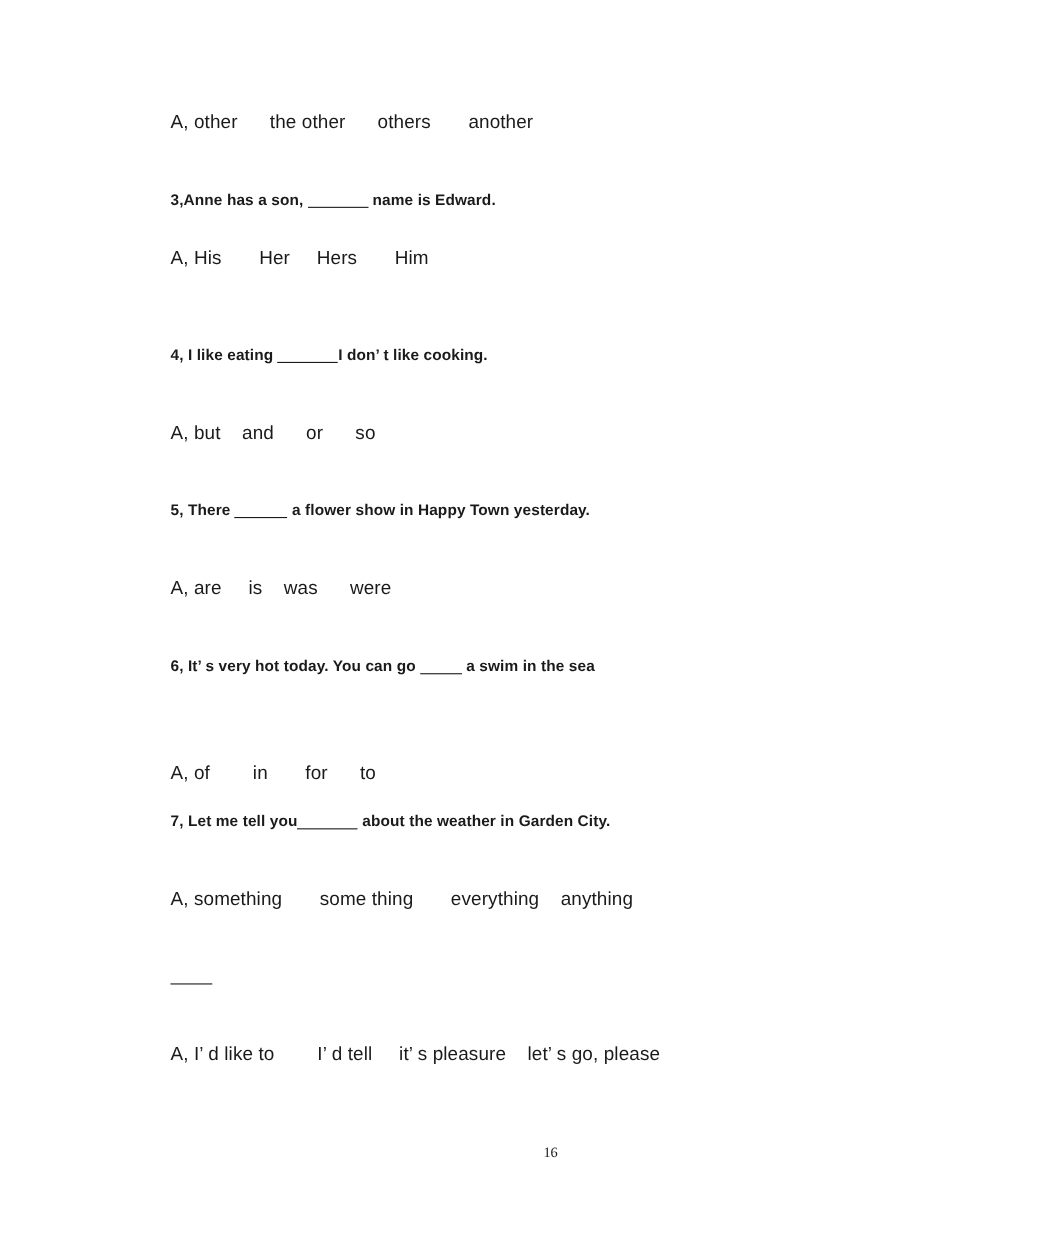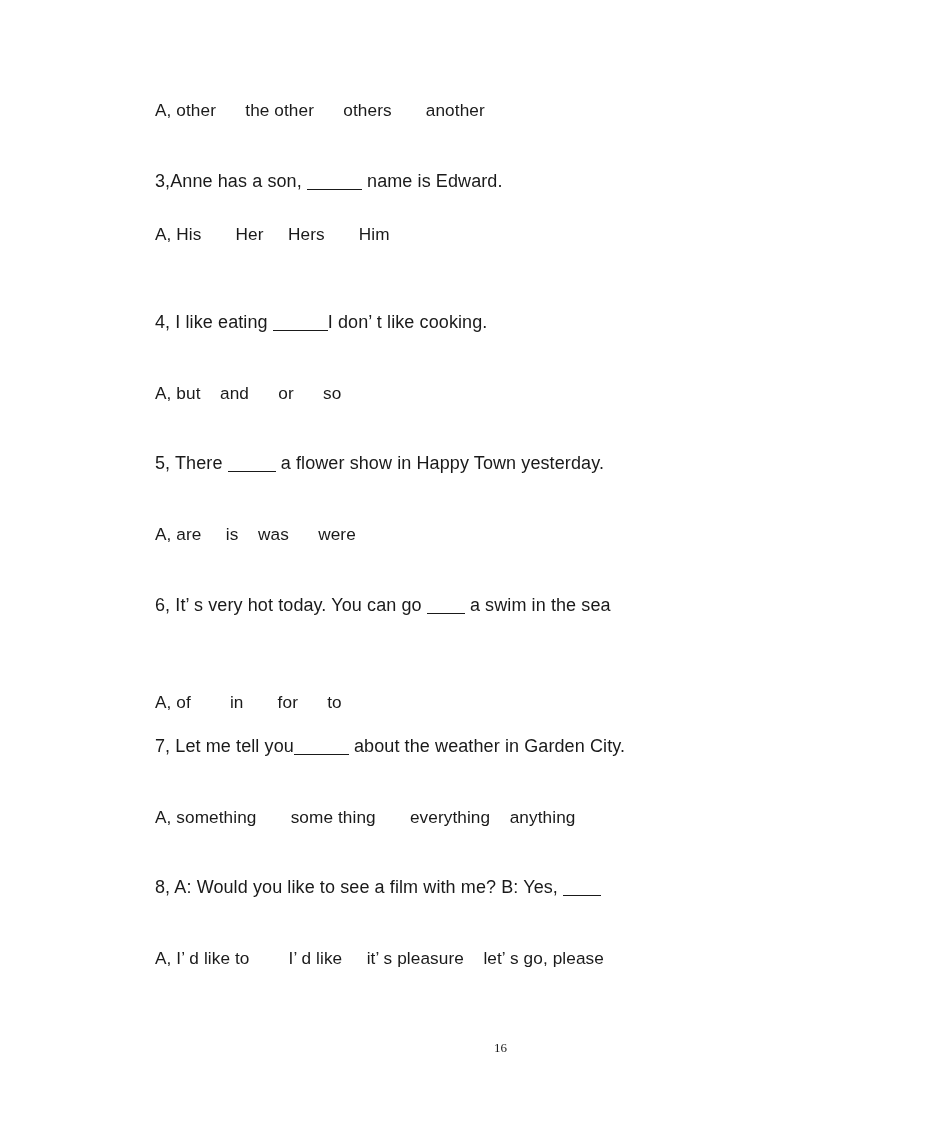--- a/index.html
+++ b/index.html
@@ -38,21 +38,21 @@
   .line {
     position: absolute;
     left: 0;
     white-space: pre;
     font-size: 17px;
     line-height: 24px;
     letter-spacing: 0.1px;
     color: #1a1a1a;
   }
 
-  .line.q { font-size: 18px; }
+  .line.q { font-size: 14px; font-weight: bold; }
   .line.a { font-size: 17.2px; }
 
   
   .blank {
     display: inline-block;
     border-bottom: 1.4px solid #1a1a1a;
     vertical-align: -3px;
     height: 13px;
   }
   .blank.w4 { width: 38px; }
@@ -81,17 +81,17 @@
       <div class="line q" style="top: 71px;"><span>3,Anne has a son, </span><span class="blank w6"></span><span> name is Edward.</span></div>
       <div class="line a" style="top: 124px;"><span>A, His</span><span>       </span><span>Her</span><span>     </span><span>Hers</span><span>       </span><span>Him</span></div>
       <div class="line q" style="top: 212px;"><span>4, I like eating </span><span class="blank w6"></span><span>I don’ t like cooking.</span></div>
       <div class="line a" style="top: 283px;"><span>A, but</span><span>    </span><span>and</span><span>      </span><span>or</span><span>      </span><span>so</span></div>
       <div class="line q" style="top: 353px;"><span>5, There </span><span class="blank w5"></span><span> a flower show in Happy Town yesterday.</span></div>
       <div class="line a" style="top: 424px;"><span>A, are</span><span>     </span><span>is</span><span>    </span><span>was</span><span>      </span><span>were</span></div>
       <div class="line q" style="top: 495px;"><span>6, It’ s very hot today. You can go </span><span class="blank w4"></span><span> a swim in the sea</span></div>
       <div class="line a" style="top: 592px;"><span>A, of</span><span>        </span><span>in</span><span>       </span><span>for</span><span>      </span><span>to</span></div>
       <div class="line q" style="top: 636px;"><span>7, Let me tell you</span><span class="blank w6"></span><span> about the weather in Garden City.</span></div>
       <div class="line a" style="top: 707px;"><span>A, something</span><span>       </span><span>some thing</span><span>       </span><span>everything</span><span>    </span><span>anything</span></div>
-      <div class="line q" style="top: 777px;"><span>8, A: Would you like to see a film with me? B: Yes, </span><span class="blank w4"></span></div>
-      <div class="line a" style="top: 848px;"><span>A, I’ d like to</span><span>        </span><span>I’ d like</span><span>     </span><span>it’ s pleasure</span><span>    </span><span>let’ s go, please</span></div>
+      <div class="line q" style="top: 777px;"><span class="blank w4"></span></div>
+      <div class="line a" style="top: 848px;"><span>A, I’ d like to</span><span>        </span><span>I’ d tell</span><span>     </span><span>it’ s pleasure</span><span>    </span><span>let’ s go, please</span></div>
     </div>
   <div class="folio">16</div>
 </div>
 
 </body></html>

